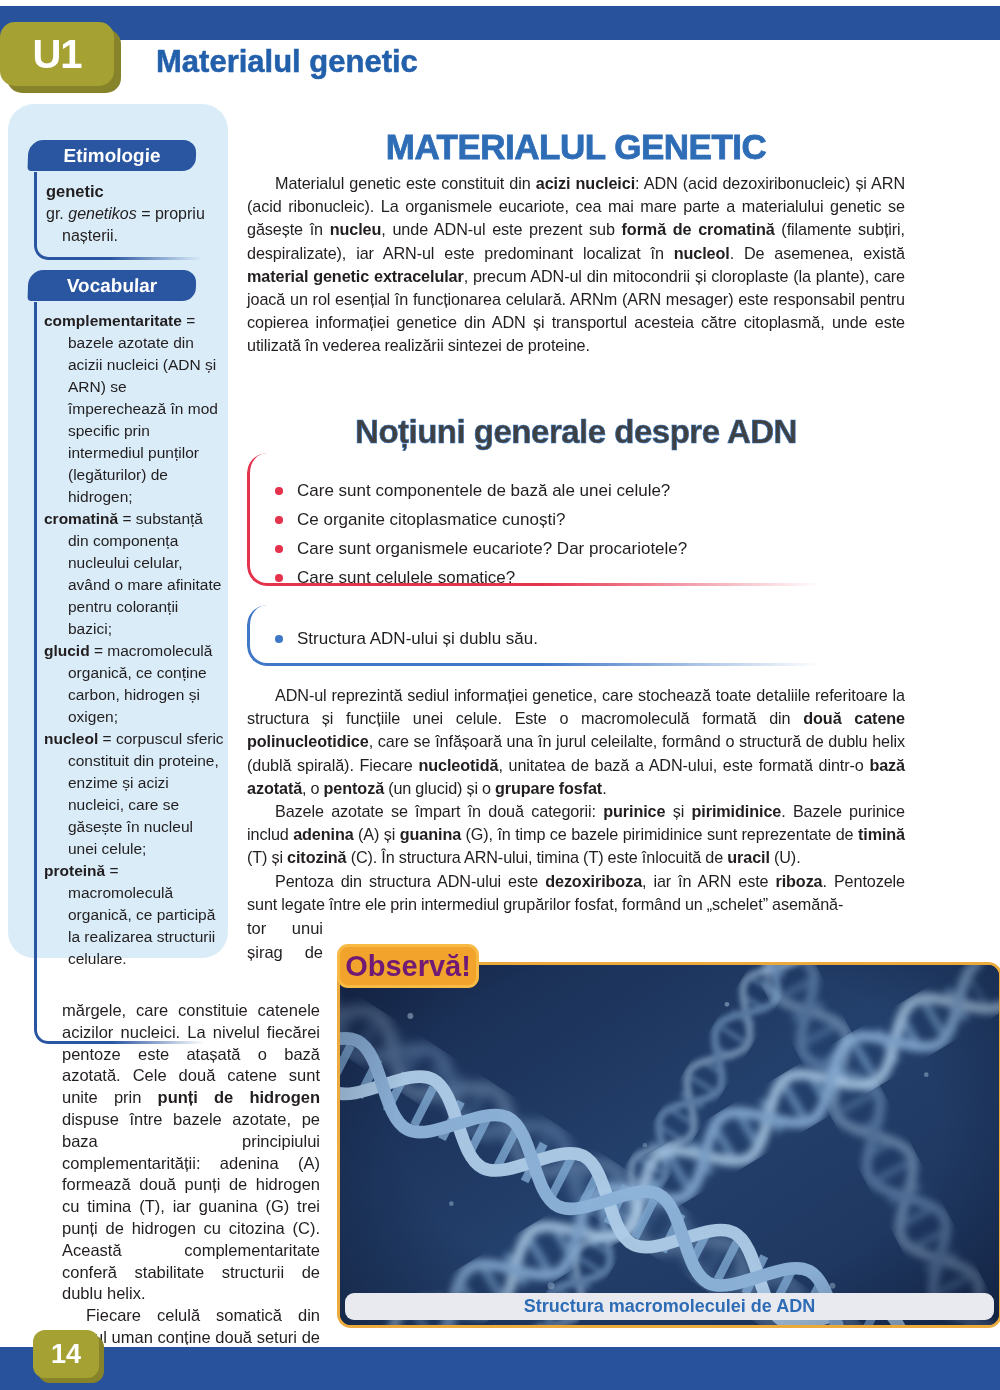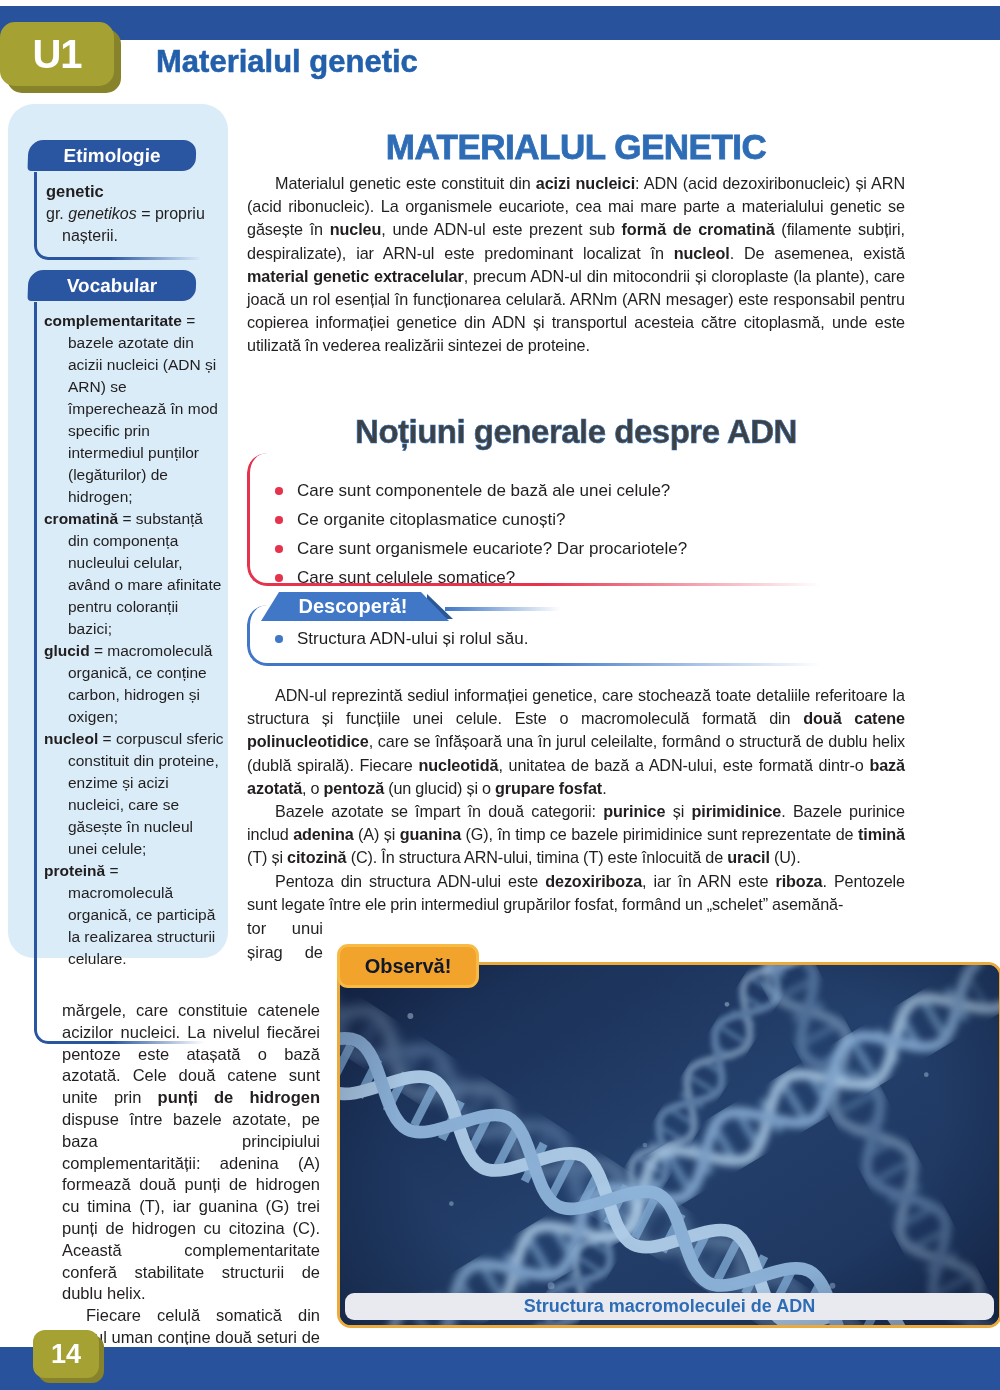--- a/index.html
+++ b/index.html
@@ -109,21 +109,21 @@
     text-align:justify;font-size:16.5px;line-height:21.8px;z-index:2;
   }
   .left-col p{margin:0}
   .left-col p.ind{text-indent:24px}
 
   
   .observa-banner{
     position:absolute;left:337px;top:944px;width:142px;height:44px;z-index:5;
     background:#F2A32B;border:3px solid #F7BA44;border-radius:11px;box-sizing:border-box;
     display:flex;align-items:center;justify-content:center;
-    color:#0f172a;font-weight:700;font-size:20px;
+    color:#701a75;font-weight:700;font-size:29px;
   }
   .figure{
     position:absolute;left:337px;top:962px;width:665px;height:366px;z-index:3;
     background:#1C2E52;border:3px solid #EDAA3C;border-radius:14px;box-sizing:border-box;overflow:hidden;
   }
   .figure svg{position:absolute;left:0;top:0;width:100%;height:100%}
   .fig-caption{
     position:absolute;left:5px;right:5px;bottom:5px;height:27px;background:#E9EAF0;border-radius:9px;
     display:flex;align-items:center;justify-content:center;
     color:#2E6DB6;font-weight:700;font-size:18px;z-index:4;
@@ -180,28 +180,22 @@
   <ul>
     <li><span>Care sunt componentele de bază ale unei celule?</span></li>
     <li><span>Ce organite citoplasmatice cunoști?</span></li>
     <li><span>Care sunt organismele eucariote? Dar procariotele?</span></li>
     <li><span>Care sunt celulele somatice?</span></li>
   </ul>
 </div>
 
 <div class="callout discover">
   <div class="frame"></div>
-  <div class="ribbon">
-    <div class="fold fl"></div>
-    <div class="fold fr"></div>
-    <div class="tail"></div>
-    <div class="face">Descoperă!</div>
-  </div>
   <ul>
-    <li><span>Structura ADN-ului și rolul său.</span></li>
+    <li><span>Structura ADN-ului și dublu său.</span></li>
   </ul>
 </div>
 
 <div class="main-flow">
   <p class="body-p"><span>ADN-ul reprezintă sediul informației genetice, care stochează toate detaliile referitoare la structura și funcțiile unei celule. Este o macromoleculă formată din </span><span class="b">două catene polinucleotidice</span><span>, care se înfășoară una în jurul celeilalte, formând o structură de dublu helix (dublă spirală). Fiecare </span><span class="b">nucleotidă</span><span>, unitatea de bază a ADN-ului, este formată dintr-o </span><span class="b">bază azotată</span><span>, o </span><span class="b">pentoză</span><span> (un glucid) și o </span><span class="b">grupare fosfat</span><span>.</span></p>
   <p class="body-p"><span>Bazele azotate se împart în două categorii: </span><span class="b">purinice</span><span> și </span><span class="b">pirimidinice</span><span>. Bazele purinice includ </span><span class="b">adenina</span><span> (A) și </span><span class="b">guanina</span><span> (G), în timp ce bazele pirimidinice sunt reprezentate de </span><span class="b">timină</span><span> (T) și </span><span class="b">citozină</span><span> (C). În structura ARN-ului, timina (T) este înlocuită de </span><span class="b">uracil</span><span> (U).</span></p>
   <p class="body-p"><span>Pentoza din structura ADN-ului este </span><span class="b">dezoxiriboza</span><span>, iar în ARN este </span><span class="b">riboza</span><span>. Pentozele sunt legate între ele prin intermediul grupărilor fosfat, formând un „schelet” asemănă-</span></p>
   <div class="frag">
     <div class="frag-line">
       <span>tor</span>

